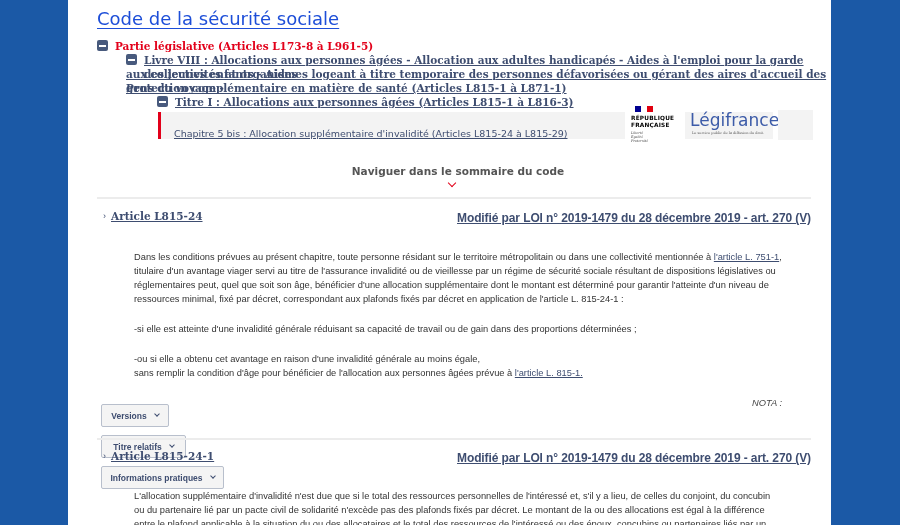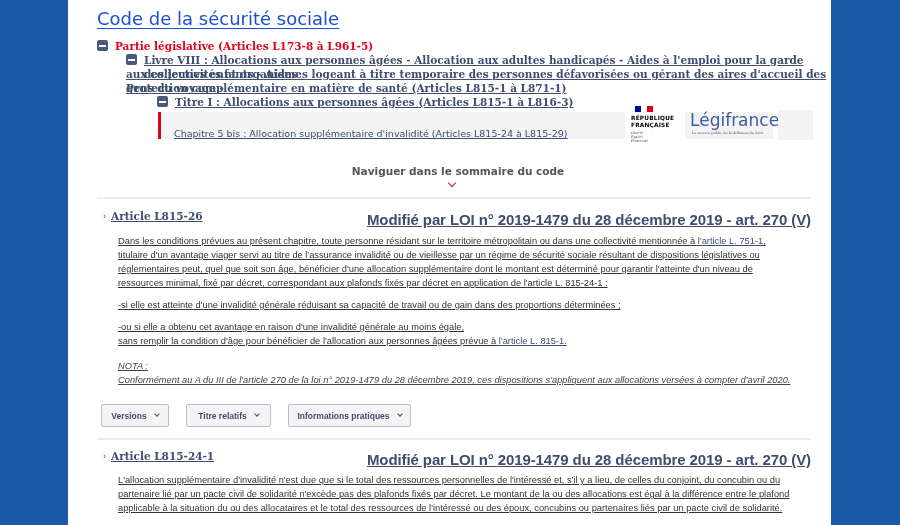--- a/index.html
+++ b/index.html
@@ -22,26 +22,26 @@
   .rf-motto { position: absolute; left: 6px; top: 27px; font-size: 3.3px; line-height: 4px; color: #444; font-style: italic; font-family: "DejaVu Serif", serif; }
   .legi { position: absolute; left: 622px; top: 110px; font-size: 17px; color: #3c5ba8; font-family: "DejaVu Sans", sans-serif; }
   .legi-sub { position: absolute; left: 624px; top: 131px; font-size: 3.5px; color: #555; font-family: "DejaVu Serif", serif; }
   .logo-grey { position: absolute; left: 710px; top: 110px; width: 35px; height: 30px; background: #f3f3f3; }
   .nav-summary { position: absolute; left: 0; width: 780px; top: 165px; text-align: center; font-size: 10.5px; font-weight: bold; color: #555; font-family: "DejaVu Sans", sans-serif; }
   .nav-chev { position: absolute; left: 381px; top: 180px; width: 6px; height: 6px; border-right: 1.5px solid #e2001a; border-bottom: 1.5px solid #e2001a; transform: rotate(45deg); }
   .sep { position: absolute; left: 29px; width: 714px; height: 2px; background: #ececec; }
   .art-head { position: absolute; left: 29px; width: 714px; height: 16px; }
   .art-chev { position: absolute; left: 6px; top: 1px; font-size: 9px; color: #3e4d70; }
   .art-title { position: absolute; left: 14px; top: 0; font-family: "DejaVu Serif", serif; font-size: 10.5px; font-weight: bold; color: #3e4d70; text-decoration: underline; }
-  .art-mod { position: absolute; right: 0; top: 1px; font-size: 15px; font-weight: bold; color: #3e4d70; text-decoration: underline; font-family: "Liberation Sans", sans-serif; letter-spacing: -0.1px; }
+  .art-mod { position: absolute; right: 0; top: 1px; font-size: 12px; font-weight: bold; color: #3e4d70; text-decoration: underline; font-family: "Liberation Sans", sans-serif; letter-spacing: -0.1px; }
   .art-body { position: absolute; left: 50px; width: 680px; font-size: 9.3px; line-height: 14px; color: #333; font-family: "Liberation Sans", sans-serif; }
-  .art-body p { margin: 0; text-decoration: underline; }
+  .art-body p { margin: 16px; }
   .art-body a { color: #3e4d70; text-decoration: underline; }
-  .nota { font-style: italic; color: #444; }
-  .btns { position: absolute; left: 33px; top: 404px; display: flex; gap: 17px; }
+  .nota { font-style: italic; color: #444; text-align: right; }
+  .btns { position: absolute; left: 33px; top: 404px; display: flex; gap: 8px; flex-direction: column; }
   .btn { height: 23px; border: 1px solid #b8bfcc; border-radius: 2px; background: #f4f4f4; font-size: 8.5px; font-weight: bold; color: #3e4d70; display: flex; align-items: center; justify-content: center; gap: 8px; font-family: "Liberation Sans", sans-serif; }
   .btn .chev { width: 4px; height: 4px; border-right: 1px solid #3e4d70; border-bottom: 1px solid #3e4d70; transform: rotate(45deg); margin-top: -3px; }
 </style>
 </head>
 <body>
 
 <div class="page">
 
   <a class="title">Code de la sécurité sociale</a>
 
@@ -90,30 +90,29 @@
   <div class="legi-sub">Le service public de la diffusion du droit</div>
   <div class="logo-grey"></div>
 
   <div class="nav-summary">Naviguer dans le sommaire du code</div>
   <div class="nav-chev"></div>
 
   <div class="sep" style="top:197px;"></div>
 
   <div class="art-head" style="top:210px;">
     <span class="art-chev">›</span>
-    <a class="art-title">Article L815-26</a>
+    <a class="art-title">Article L815-24</a>
     <a class="art-mod">Modifié par LOI n° 2019-1479 du 28 décembre 2019 - art. 270 (V)</a>
   </div>
 
   <div class="art-body" style="top:234px;">
     <p><span>Dans les conditions prévues au présent chapitre, toute personne résidant sur le territoire métropolitain ou dans une collectivité mentionnée à </span><a>l'article L. 751-1</a><span>, titulaire d'un avantage viager servi au titre de l'assurance invalidité ou de vieillesse par un régime de sécurité sociale résultant de dispositions législatives ou réglementaires peut, quel que soit son âge, bénéficier d'une allocation supplémentaire dont le montant est déterminé pour garantir l'atteinte d'un niveau de ressources minimal, fixé par décret, correspondant aux plafonds fixés par décret en application de l'article L. 815-24-1 :</span></p>
     <p style="margin-top:8px;">-si elle est atteinte d'une invalidité générale réduisant sa capacité de travail ou de gain dans des proportions déterminées ;</p>
     <p style="margin-top:8px;"><span>-ou si elle a obtenu cet avantage en raison d'une invalidité générale au moins égale,</span><br><span>sans remplir la condition d'âge pour bénéficier de l'allocation aux personnes âgées prévue à </span><a>l'article L. 815-1.</a></p>
     <p class="nota" style="margin-top:11px;">NOTA :</p>
-    <p class="nota">Conformément au A du III de l'article 270 de la loi n° 2019-1479 du 28 décembre 2019, ces dispositions s'appliquent aux allocations versées à compter d'avril 2020.</p>
   </div>
 
   <div class="btns">
     <div class="btn" style="width:68px;">
       <span>Versions</span>
         <span class="chev"></span>
     </div>
     <div class="btn" style="width:85px;">
       <span>Titre relatifs</span>
         <span class="chev"></span>

